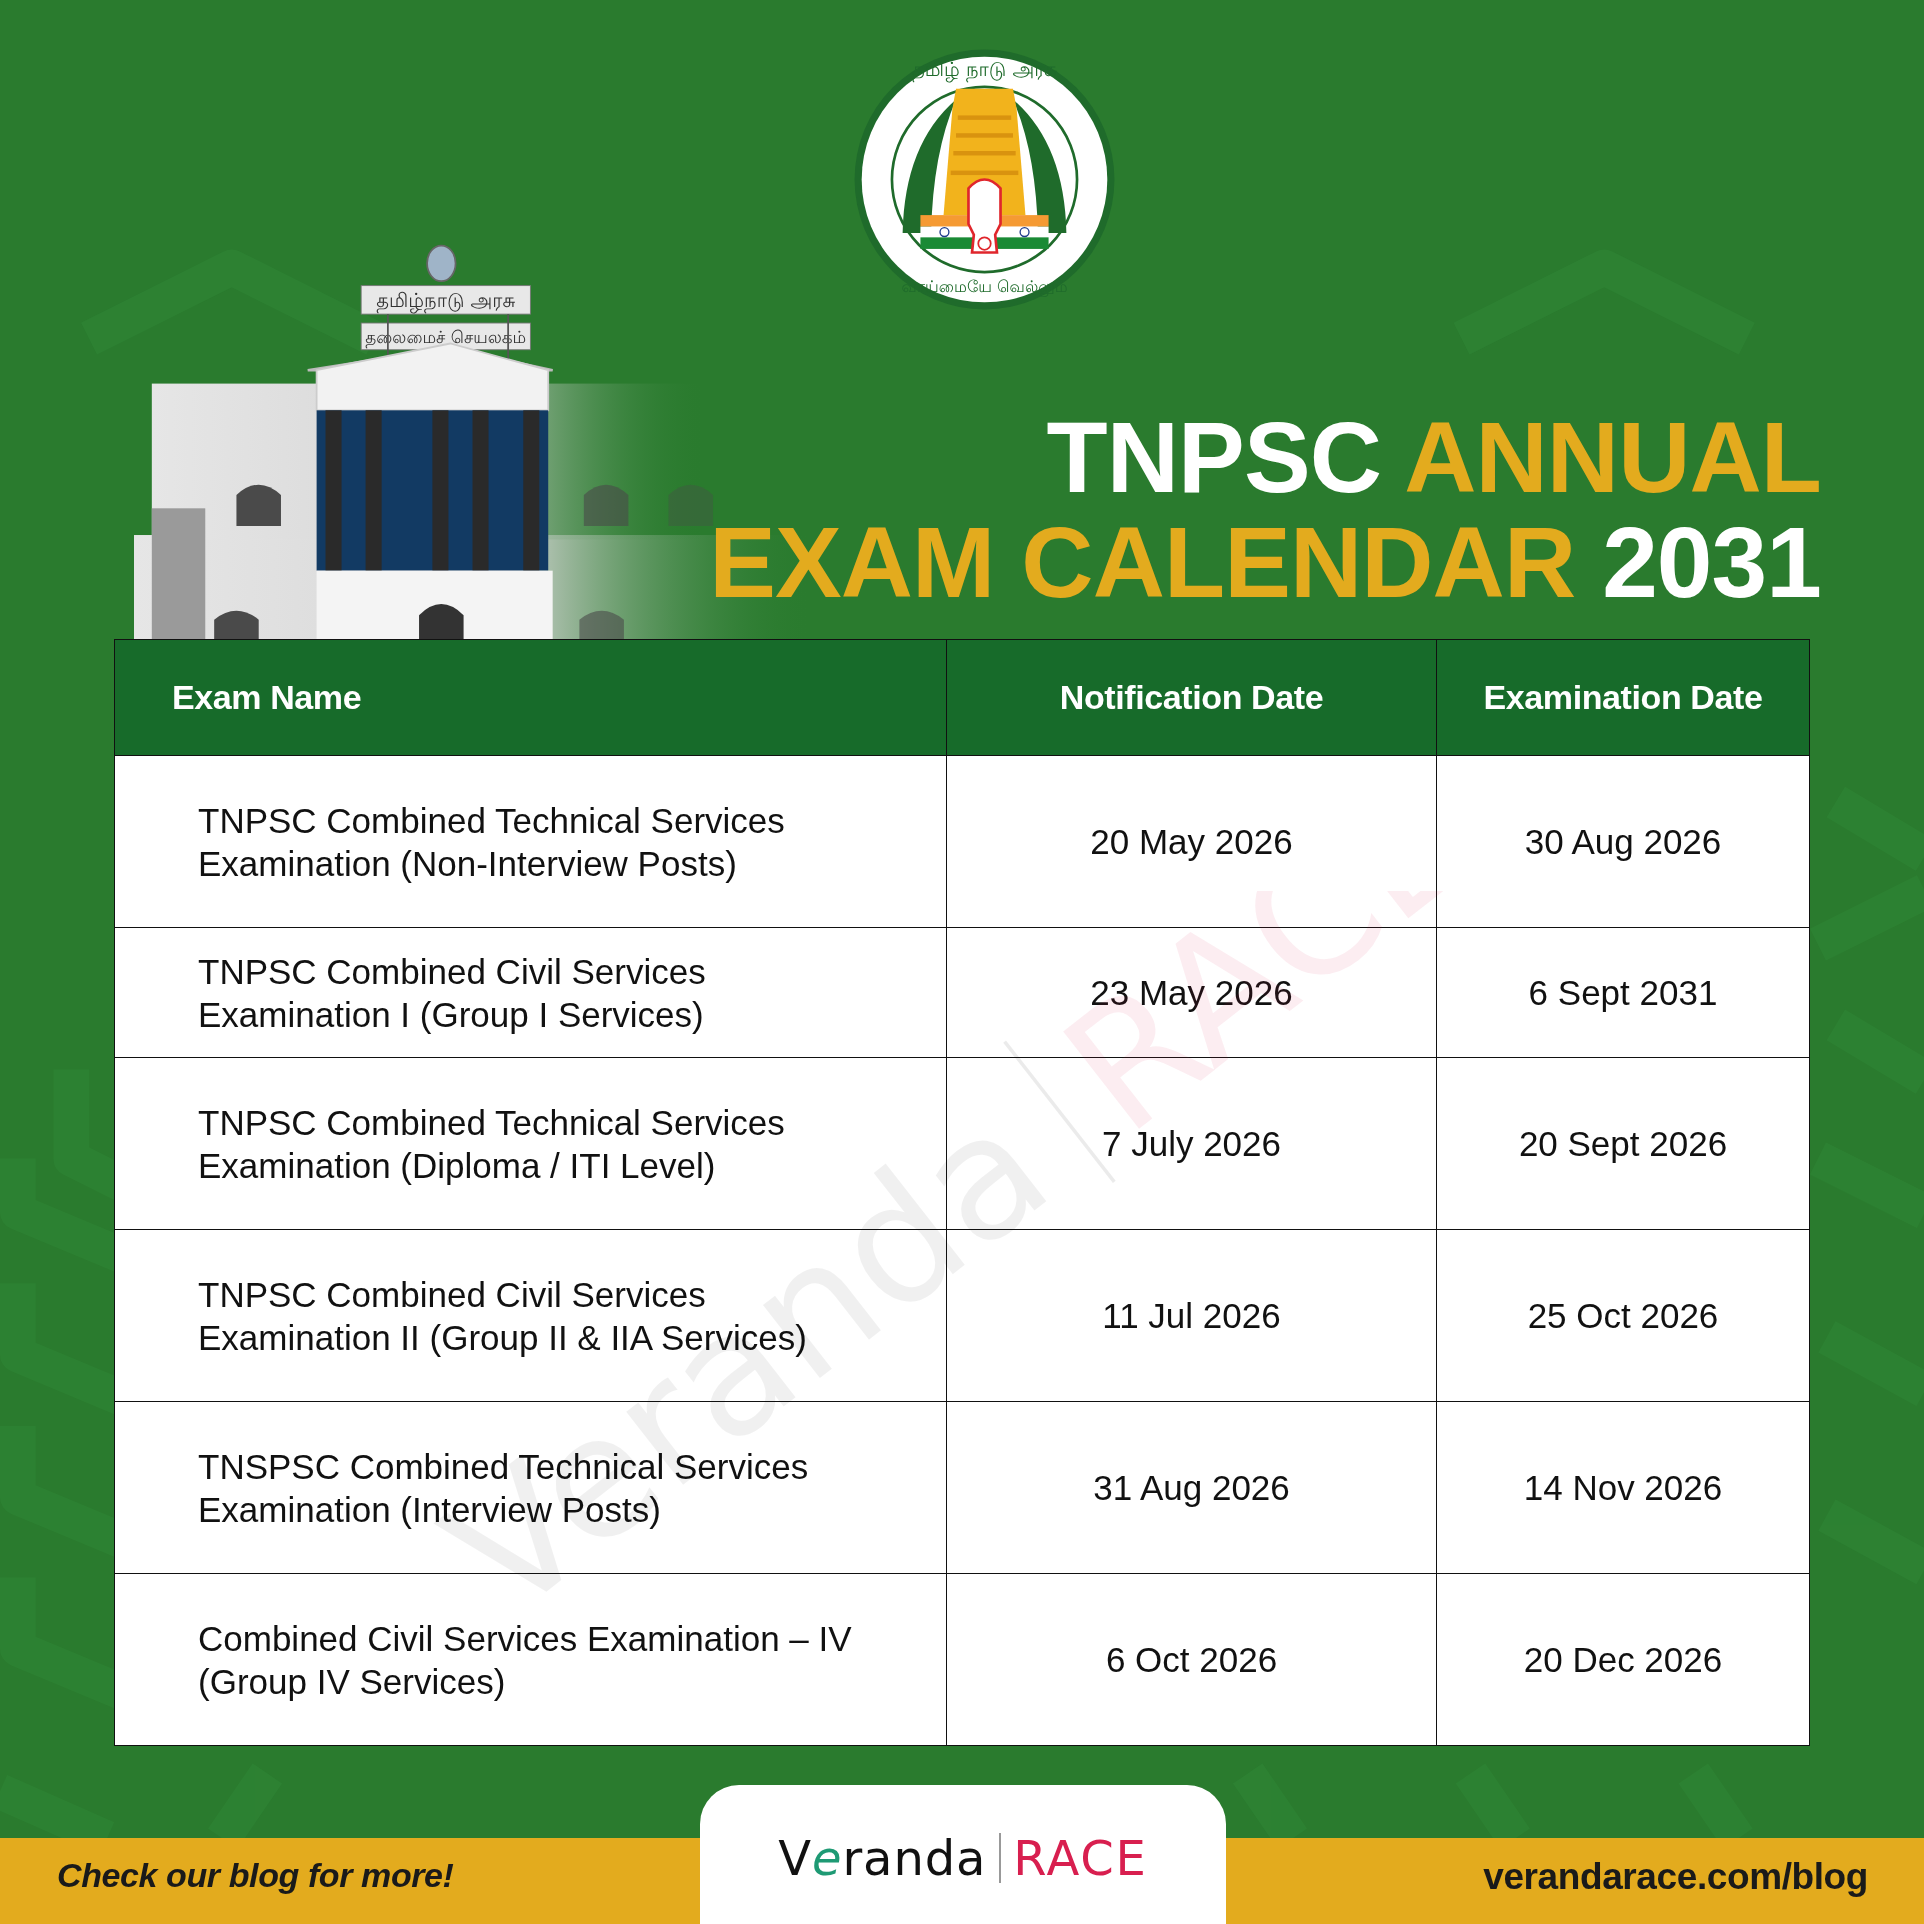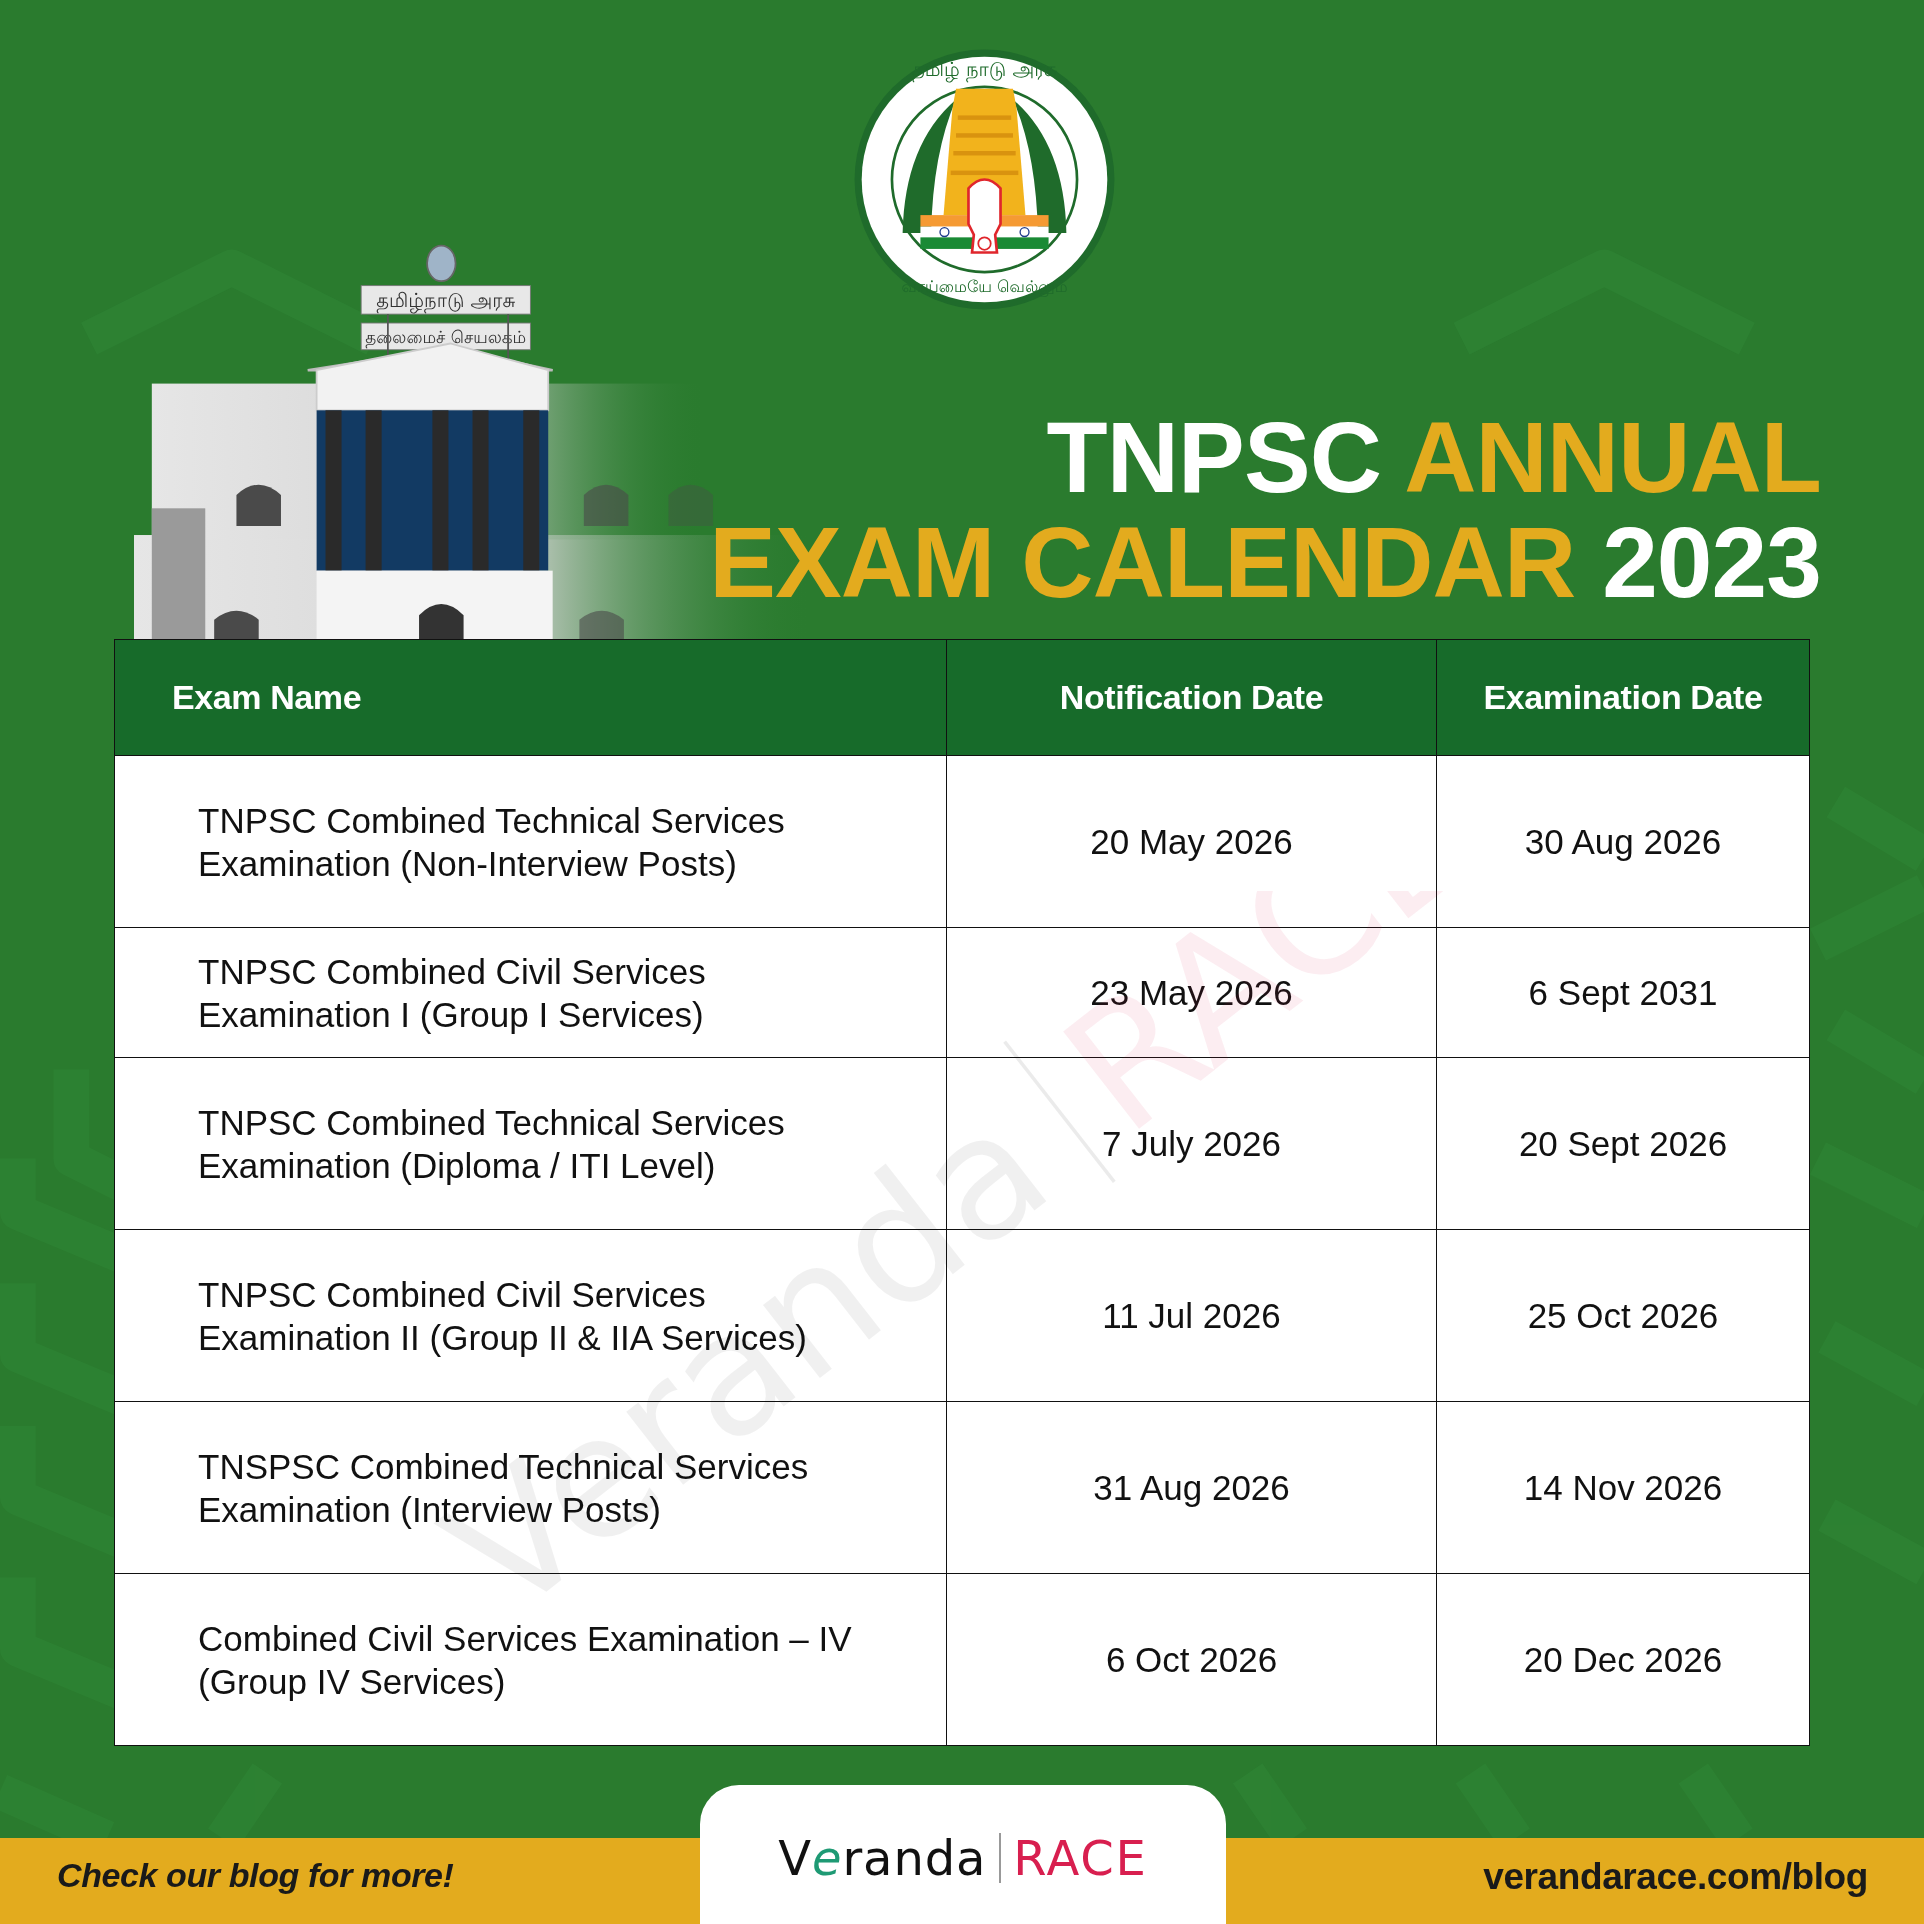--- a/index.html
+++ b/index.html
@@ -144,21 +144,21 @@
   </g>
 </svg>
 
 <div class="title">
   <div>
     <span class="w">TNPSC</span>
     <span class="y">ANNUAL</span>
   </div>
   <div>
     <span class="y">EXAM CALENDAR</span>
-    <span class="w">2023</span>
+    <span class="w">2031</span>
   </div>
 </div>
 
 <table class="table">
   <thead>
     <tr>
       <th class="c0">Exam Name</th>
       <th class="c1">Notification Date</th>
       <th class="c2">Examination Date</th>
     </tr>

